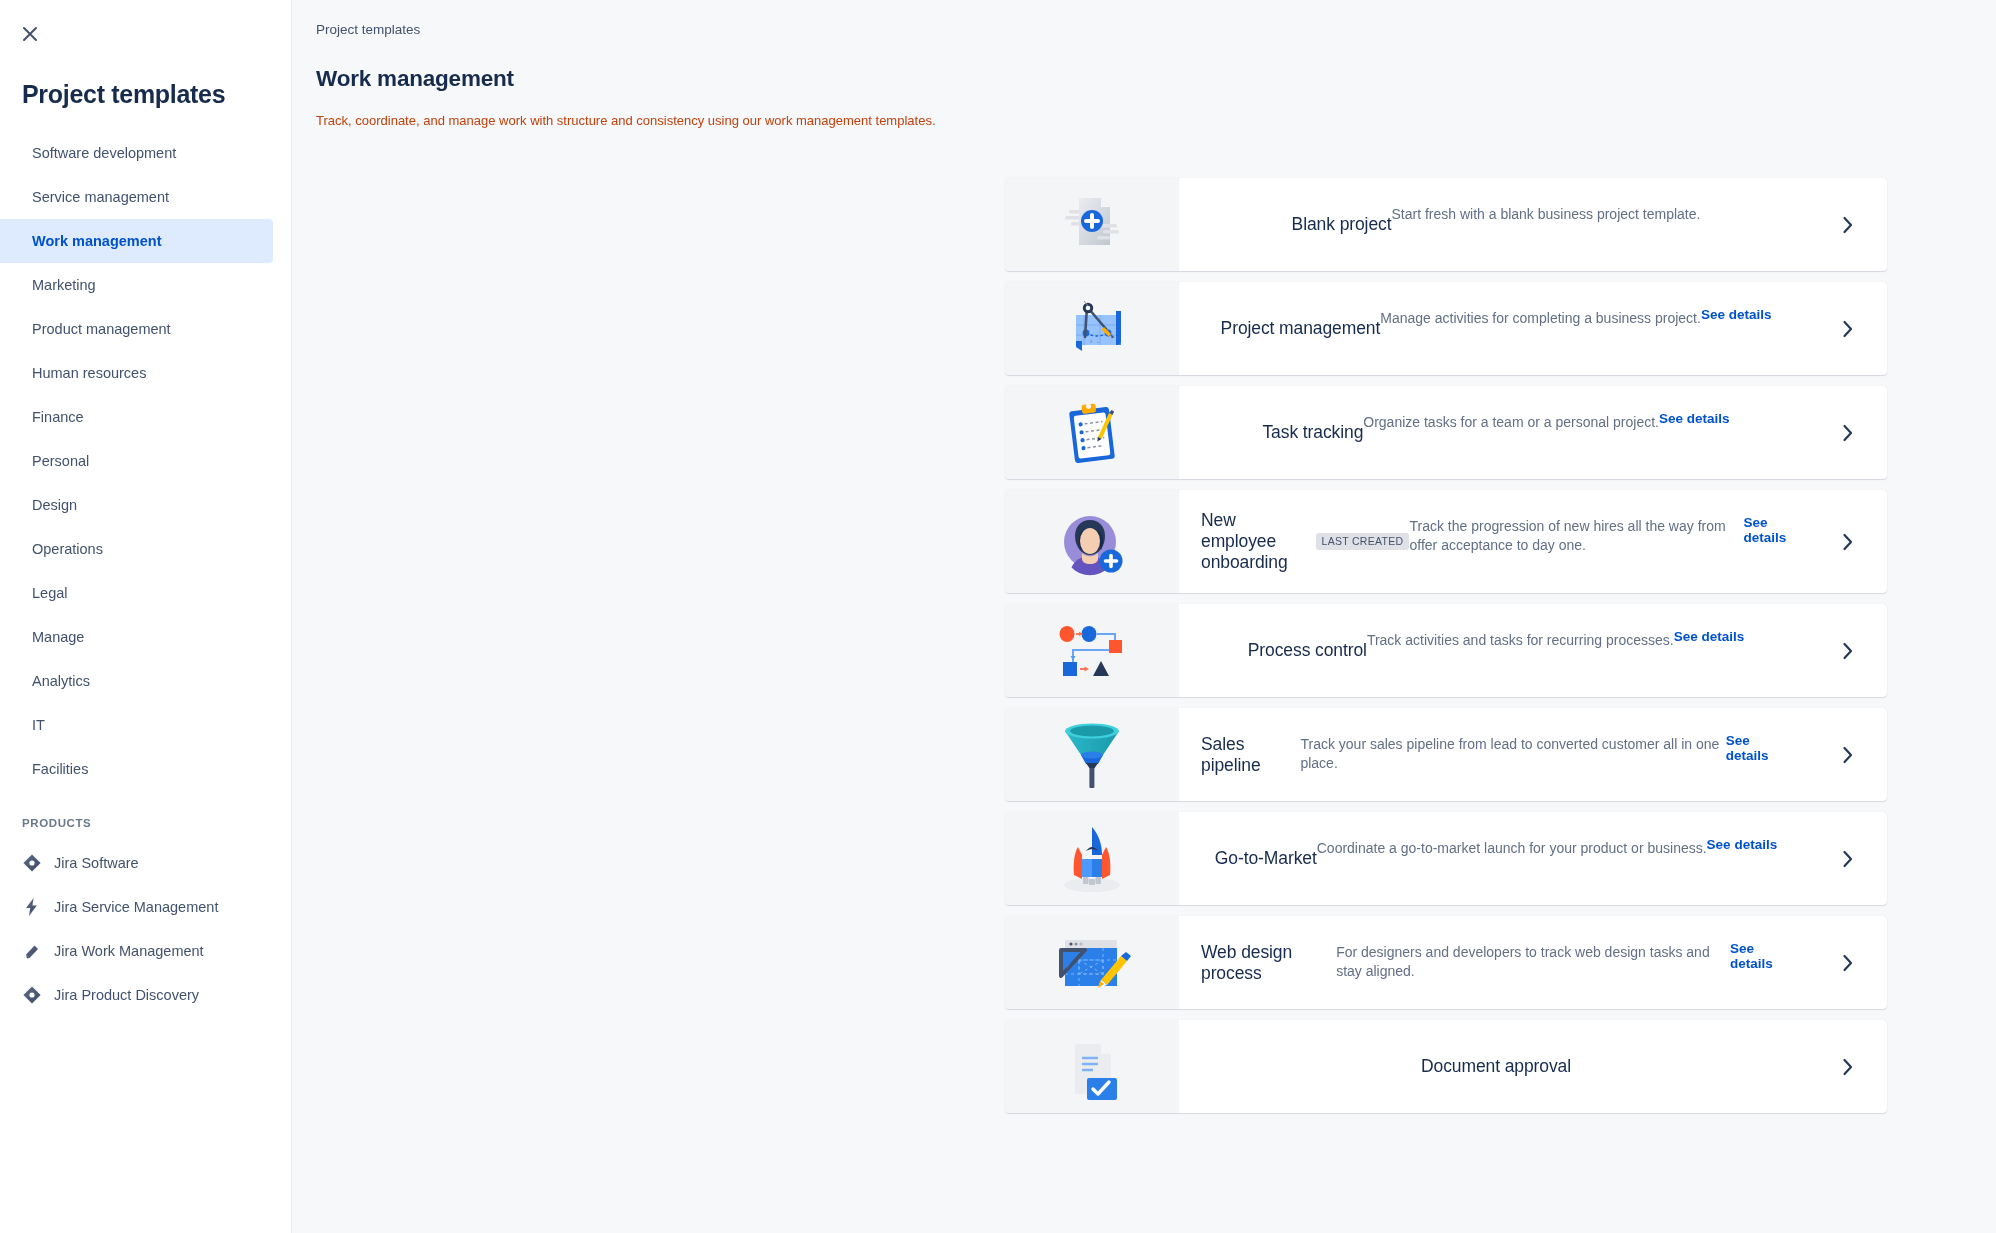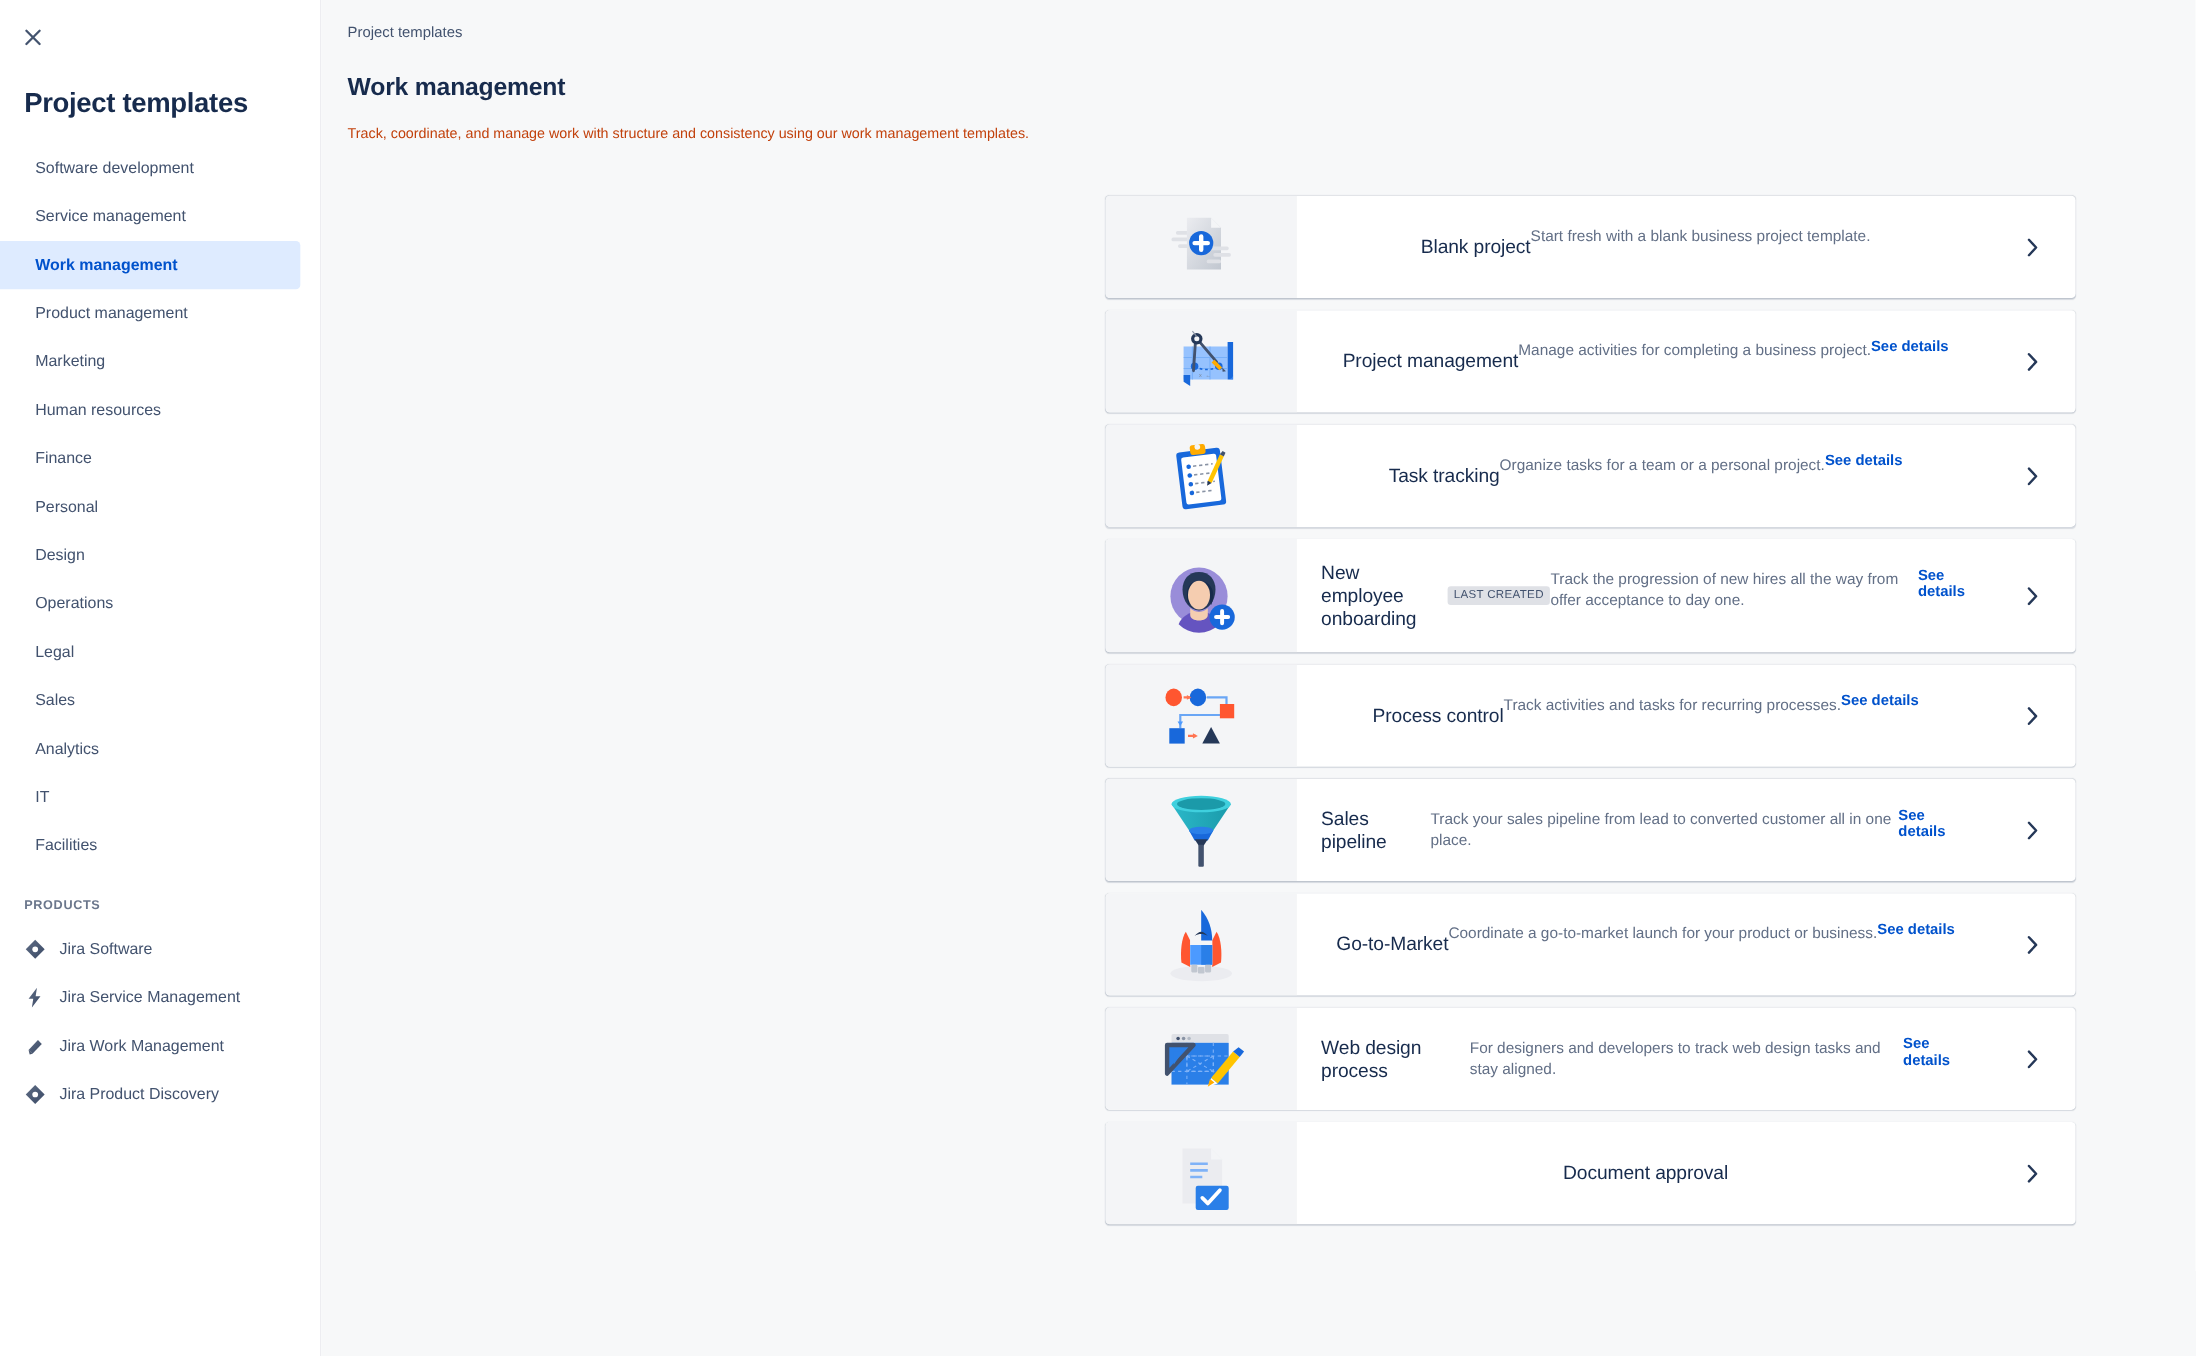--- a/index.html
+++ b/index.html
@@ -135,45 +135,45 @@
         <div class="sb-item">
           <span>Software development</span>
         </div>
         <div class="sb-item">
           <span>Service management</span>
         </div>
         <div class="sb-item active">
           <span>Work management</span>
         </div>
         <div class="sb-item">
+          <span>Marketing</span>
+        </div>
+        <div class="sb-item">
           <span>Product management</span>
         </div>
         <div class="sb-item">
-          <span>Marketing</span>
-        </div>
-        <div class="sb-item">
           <span>Human resources</span>
         </div>
         <div class="sb-item">
           <span>Finance</span>
         </div>
         <div class="sb-item">
           <span>Personal</span>
         </div>
         <div class="sb-item">
           <span>Design</span>
         </div>
         <div class="sb-item">
           <span>Operations</span>
         </div>
         <div class="sb-item">
           <span>Legal</span>
         </div>
         <div class="sb-item">
-          <span>Sales</span>
+          <span>Manage</span>
         </div>
         <div class="sb-item">
           <span>Analytics</span>
         </div>
         <div class="sb-item">
           <span>IT</span>
         </div>
         <div class="sb-item">
           <span>Facilities</span>
         </div>

